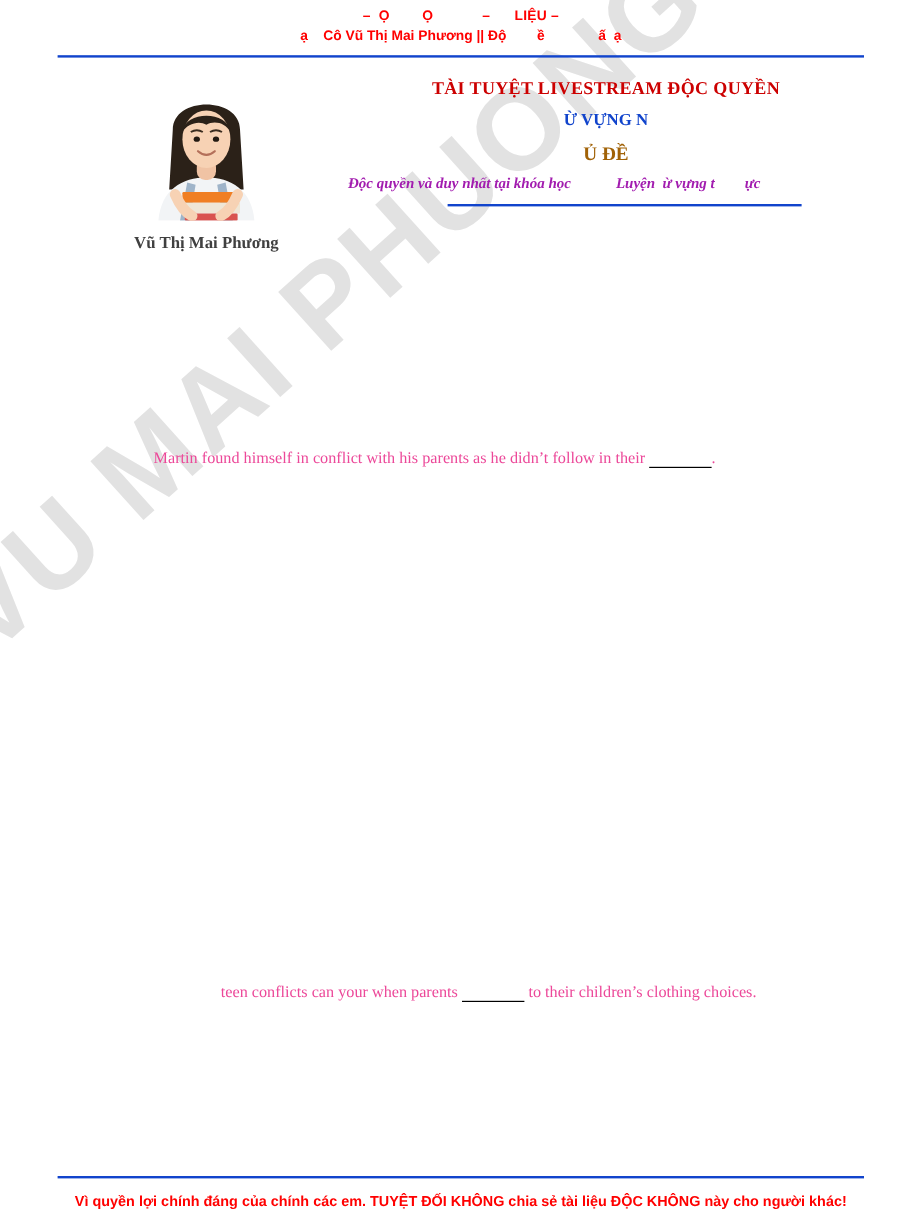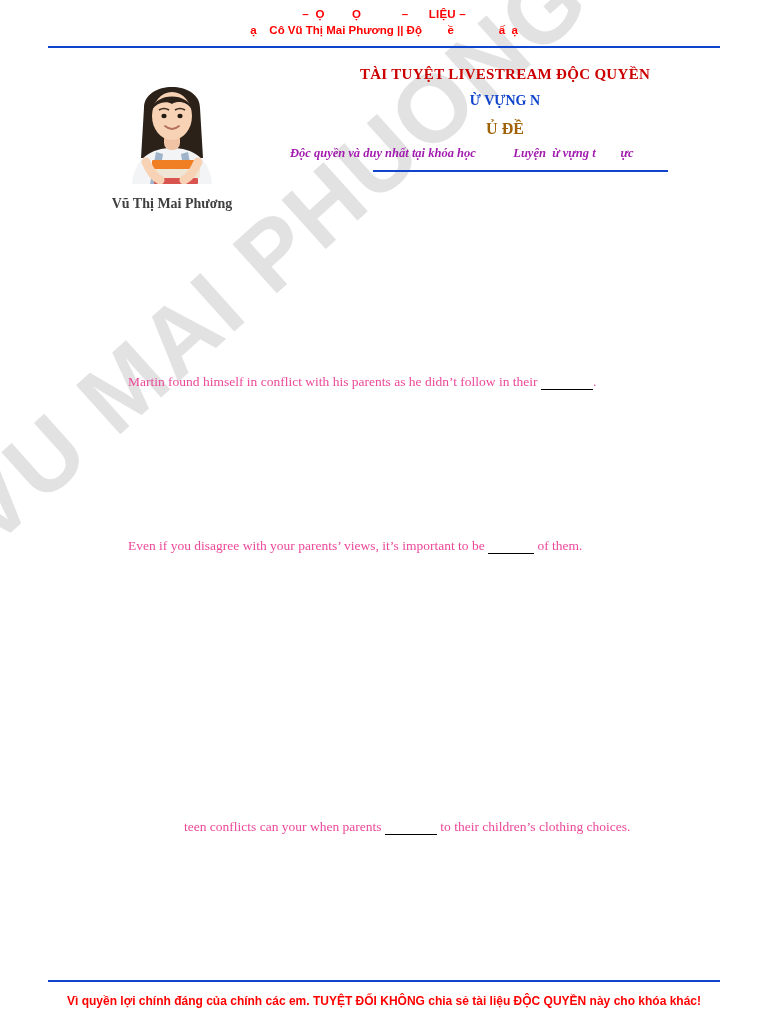--- a/index.html
+++ b/index.html
@@ -261,28 +261,25 @@
   <div class="hdr-sub2">Ủ ĐỀ</div>
   <div class="hdr-note">Độc quyền và duy nhất tại khóa học            Luyện  ừ vựng t        ực</div>
   <div class="hdr-underline"></div>
 
   <div class="body-area">
 
     <div class="sentence" style="top:374px; left:128px;">
       <span>Martin found himself in conflict with his parents as he didn’t follow in their </span><span class="blank wide"></span><span>.</span>
     </div>
 
-    <div class="sentence" style="top:538px; left:128px;">
-      <span>Even if you disagree with your parents’ views, it’s important to be </span><span class="blank"></span><span> of them.</span>
-    </div>
 
 
     <div class="sentence" style="top:819px; left:184px;">
       <span>teen conflicts can your when parents </span><span class="blank wide"></span><span> to their children’s clothing choices.</span>
     </div>
 
 
   </div>
 
   <div class="footer-rule"></div>
-  <div class="footer-text">Vì quyền lợi chính đáng của chính các em. TUYỆT ĐỐI KHÔNG chia sẻ tài liệu ĐỘC QUYỀN này cho khóa khác!</div>
+  <div class="footer-text">Vì quyền lợi chính đáng của chính các em. TUYỆT ĐỐI KHÔNG chia sẻ tài liệu ĐỘC KHÔNG này cho người khác!</div>
 
 </div>
 
 </body></html>

